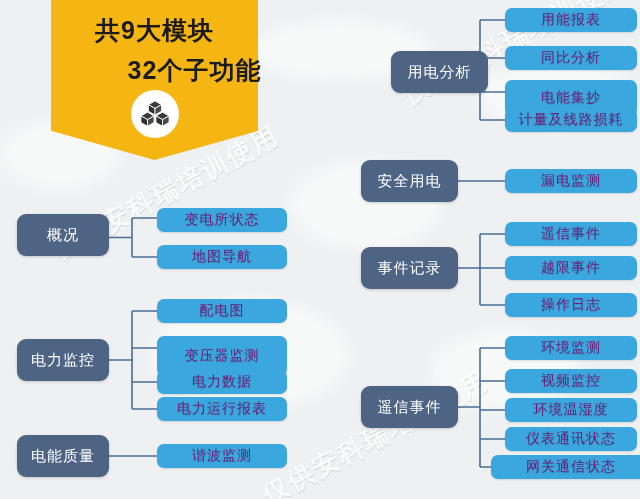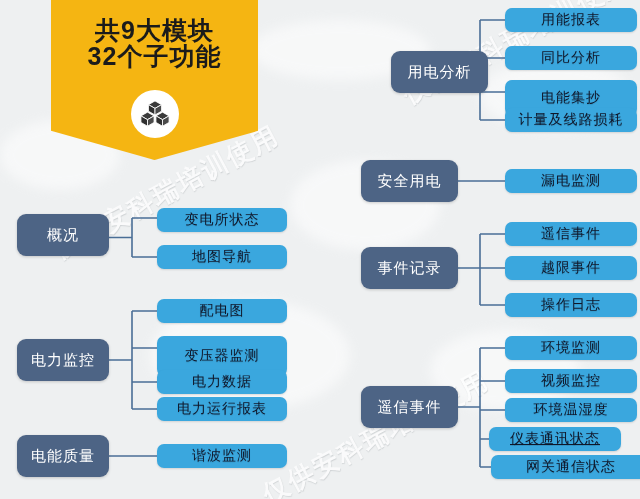--- a/index.html
+++ b/index.html
@@ -60,21 +60,21 @@
     position: absolute;
     left: 0;
     width: 100%;
     text-align: center;
     color: #1b1b1b;
     font-weight: bold;
     font-size: 25px;
     letter-spacing: 1px;
   }
   #banner .line1 { top: 16px; }
-  #banner .line2 { top: 42px; }
+  #banner .line2 { top: 56px; padding-left: 40px; }
   #banner .badge {
     position: absolute;
     left: 50%;
     top: 92px;
     width: 48px;
     height: 48px;
     margin-left: -24px;
     border-radius: 50%;
     background: #ffffff;
     display: flex;
@@ -93,21 +93,21 @@
     display: flex;
     align-items: center;
     justify-content: center;
     box-shadow: 0 1px 3px rgba(0,0,0,0.18);
     letter-spacing: 1px;
   }
   .child-node {
     position: absolute;
     background: #3aa7de;
     border-radius: 7px;
-    color: #0f172a;
+    color: #701a75;
     font-size: 14px;
     display: flex;
     align-items: center;
     justify-content: center;
     box-shadow: 0 1px 2px rgba(0,0,0,0.12);
     letter-spacing: 1px;
     text-shadow: 0 1px 1px rgba(0,0,0,0.10);
   }
   .connector {
     position: absolute;
@@ -264,20 +264,20 @@
   </div>
   <div class="child-node" style="left:505px;top:336px;width:132px;height:24px;">
     <span>环境监测</span>
   </div>
   <div class="child-node" style="left:505px;top:398px;width:132px;height:24px;">
     <span>环境温湿度</span>
   </div>
   <div class="child-node" style="left:505px;top:369px;width:132px;height:24px;">
     <span>视频监控</span>
   </div>
-  <div class="child-node" style="left:489px;top:427px;width:132px;height:24px;text-decoration:underline;">
+  <div class="child-node" style="left:505px;top:427px;width:132px;height:24px;">
     <span>仪表通讯状态</span>
   </div>
   <div class="child-node" style="left:491px;top:455px;width:160px;height:24px;">
     <span>网关通信状态</span>
   </div>
 
 </div>
 
 </body></html>

